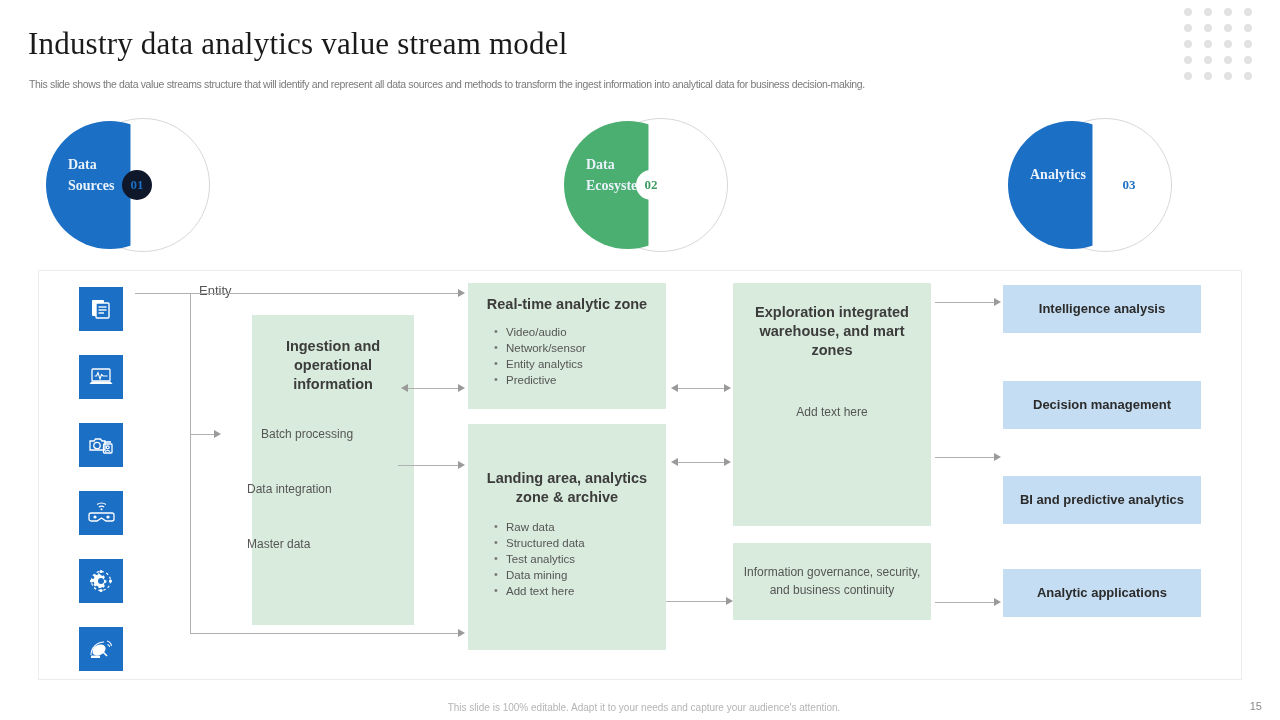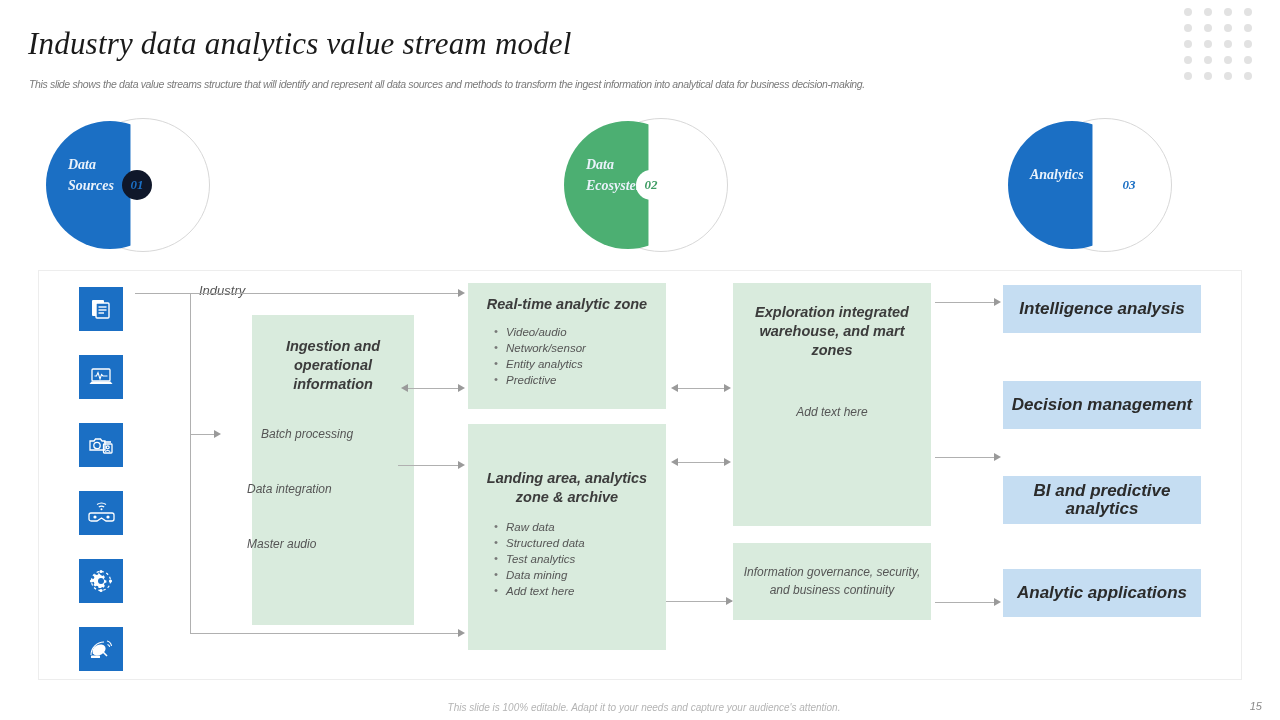--- a/index.html
+++ b/index.html
@@ -6,21 +6,20 @@
     margin: 0; padding: 0;
     width: 1280px; height: 720px;
     background: #ffffff;
     font-family: "Liberation Sans", sans-serif;
     overflow: hidden;
   }
   #slide {
     position: relative;
     width: 1280px; height: 720px;
     background: #ffffff;
-    font-style: italic;
   }
 
   
   .dot-grid {
     position: absolute;
     top: 8px; right: 16px;
     display: grid;
     grid-template-columns: repeat(4, 20px);
     grid-template-rows: repeat(5, 16px);
   }
@@ -126,21 +125,21 @@
     line-height: 19px;
   }
   .box-plain {
     font-size: 12px;
     color: #555;
     text-align: center;
     line-height: 17.5px;
   }
   .bbox-label {
     font-weight: bold;
-    font-size: 17px;
+    font-size: 13px;
     color: #2b2b2b;
     text-align: center;
     line-height: 18px;
   }
   ul.bullets {
     margin: 0; padding: 0;
     list-style: none;
     font-size: 11.5px;
     color: #555;
   }
@@ -312,36 +311,36 @@
       <ellipse cx="11" cy="13" rx="7" ry="5" transform="rotate(-28 11 13)" fill="#fff" stroke="none"></ellipse>
       <line x1="14" y1="14" x2="19" y2="19" stroke-width="1.6"></line>
       <rect x="3" y="18.5" width="9" height="2.6" rx="0.6" fill="#fff" stroke="none"></rect>
       <path d="M19 4 a6 6 0 0 1 4.5 5" stroke-width="1.1"></path>
       <path d="M19.5 7.5 a3 3 0 0 1 2.2 2.4" stroke-width="1.1"></path>
     </svg>
   </div>
 
   <div class="vline" style="left:190px; top:293px; height:340px;"></div>
 
-  <div class="streams-label" style="left:199px; top:283px;">Industry</div>
+  <div class="streams-label" style="left:199px; top:283px;">Entity</div>
   <div class="hline" style="left:135px; top:293px; width:325px;"></div>
   <div class="arrow-r" style="left:458px; top:289px;"></div>
 
   <div class="hline" style="left:190px; top:434px; width:26px;"></div>
   <div class="arrow-r" style="left:214px; top:430px;"></div>
 
   <div class="hline" style="left:190px; top:633px; width:270px;"></div>
   <div class="arrow-r" style="left:458px; top:629px;"></div>
 
   <div class="gbox" style="left:252px; top:315px; width:162px; height:310px;">
     <div class="box-title" style="padding:22px 14px 0;">Ingestion and operational information</div>
   </div>
   <div class="left-label" style="left:261px; top:427px;">Batch processing</div>
   <div class="left-label" style="left:247px; top:482px;">Data integration</div>
-  <div class="left-label" style="left:247px; top:537px;">Master audio</div>
+  <div class="left-label" style="left:247px; top:537px;">Master data</div>
 
   <div class="hline" style="left:406px; top:388px; width:56px;"></div>
   <div class="arrow-l" style="left:401px; top:384px;"></div>
   <div class="arrow-r" style="left:458px; top:384px;"></div>
 
   <div class="hline" style="left:398px; top:465px; width:62px;"></div>
   <div class="arrow-r" style="left:458px; top:461px;"></div>
 
   <div class="gbox" style="left:468px; top:283px; width:198px; height:126px;">
     <div class="box-title" style="padding:12px 10px 0;">Real-time analytic zone</div>

